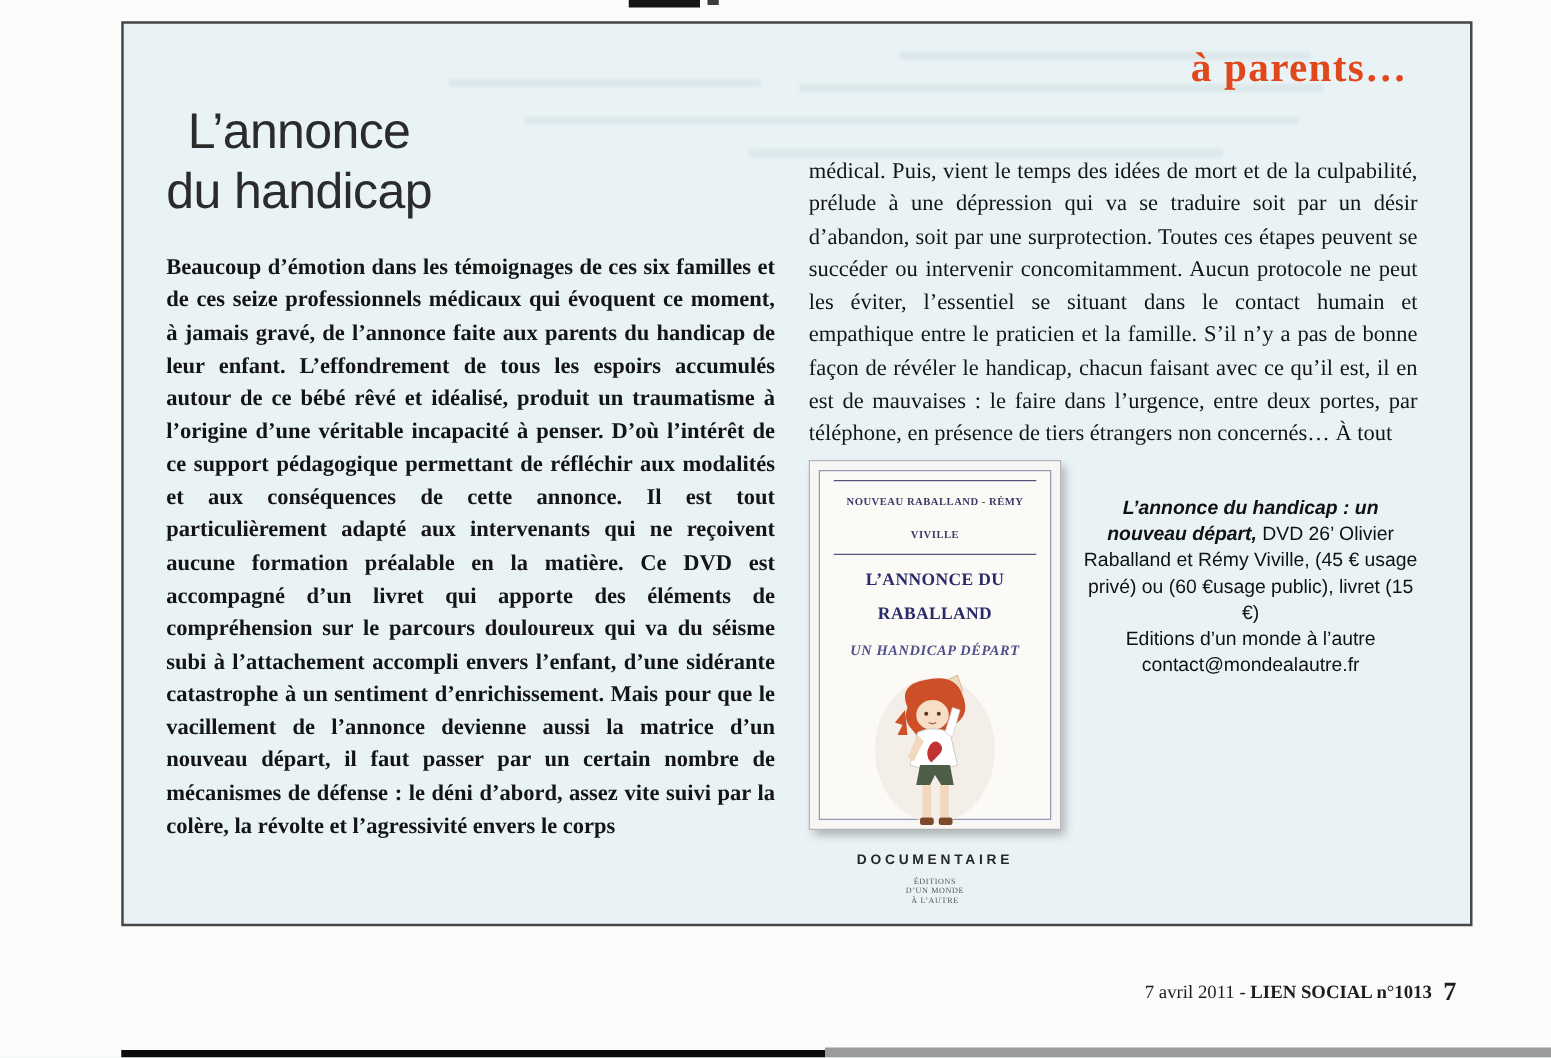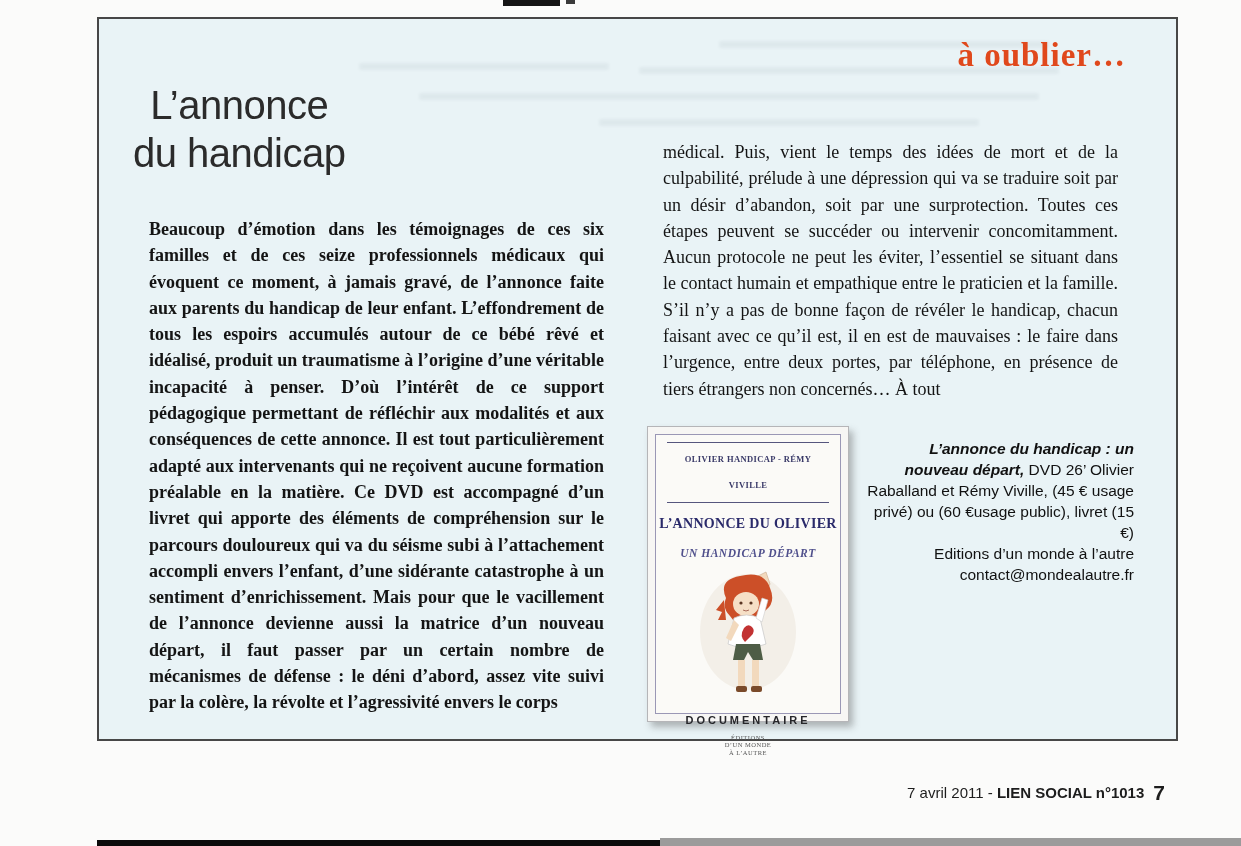--- a/index.html
+++ b/index.html
@@ -31,21 +31,21 @@
     font-size:40px; line-height:48px; letter-spacing:-0.5px;
     color:#2b2b2b;
   }
   .page-title span { display:block;text-align:center; }
 
   .col {
     position:absolute; width:487px;
     font-size:18px; line-height:26.3px; text-align:justify;
     color:#141414;
   }
-  .col p { margin:16px; }
+  .col p { margin:0; }
   .col-left  { left:34px;  top:181px;font-weight:bold; }
   .col-right { left:548px; top:104px; }
 
   
   .cover {
     position:relative; float:left;
     width:200px; height:294px; margin:8px 18px 6px 0;
     background:#f7f6f4;
     border:1px solid #b5b5b8;
     box-shadow:4px 5px 7px rgba(60,60,60,.35);
@@ -79,29 +79,29 @@
     margin-top:auto; margin-bottom:6px;
     font-family:"Liberation Serif", serif; font-size:6.5px;
     line-height:7.5px; letter-spacing:.5px; color:#555;
   }
   .cover-pub span { display:block; }
 
   
   .caption {
     margin-top:36px;
     font-family:"Liberation Sans", sans-serif;
-    font-size:15.5px; line-height:21px; text-align:right; color:#111;
+    font-size:15.5px; line-height:21px; text-align:center; color:#111;
   }
   .cap-lead { font-weight:bold; font-style:italic; }
   .cap-block { display:block; }
 
   
   .footer {
     position:absolute; top:781px; right:76px;
-    font-family:Liberation Sans, sans-serif; font-size:15px; color:#1d1d1d;
+    font-family:Liberation Serif, serif; font-size:15px; color:#1d1d1d;
     white-space:nowrap;
   }
   .footer .mag { font-weight:bold; }
   .footer .pnum { font-weight:bold; font-size:21px; margin-left:9px; vertical-align:-2px; }
 
   
   .smudge-a { position:absolute; left:503px; top:0; width:57px; height:6px; background:#151515; }
   .smudge-b { position:absolute; left:566px; top:0; width:9px;  height:4px; background:#3a3a3a; }
   .bar-bl { position:absolute; left:97px;  top:840px; width:563px; height:6px; background:#0b0b0b; }
   .bar-br { position:absolute; left:660px; top:838px; width:581px; height:8px; background:#9b9b9b; }
@@ -112,38 +112,38 @@
 <div class="sheet">
 
   <div class="bleed" style="left:200px; top:18px; width:820px; height:110px;">
     <div class="b" style="left:420px; top:4px;  width:330px;"></div>
     <div class="b" style="left:60px;  top:26px; width:250px;"></div>
     <div class="b" style="left:340px; top:30px; width:420px;"></div>
     <div class="b" style="left:120px; top:56px; width:620px;"></div>
     <div class="b" style="left:300px; top:82px; width:380px;"></div>
   </div>
 
-  <div class="section-label">à oublier…</div>
+  <div class="section-label">à parents…</div>
 
   <div class="page-title">
     <span>L’annonce</span>
     <span>du handicap</span>
   </div>
 
   <div class="col col-left">
     <p>Beaucoup d’émotion dans les témoignages de ces six familles et de ces seize professionnels médicaux qui évoquent ce moment, à jamais gravé, de l’annonce faite aux parents du handicap de leur enfant. L’effondrement de tous les espoirs accumulés autour de ce bébé rêvé et idéalisé, produit un traumatisme à l’origine d’une véritable incapacité à penser. D’où l’intérêt de ce support pédagogique permettant de réfléchir aux modalités et aux conséquences de cette annonce. Il est tout particulièrement adapté aux intervenants qui ne reçoivent aucune formation préalable en la matière. Ce DVD est accompagné d’un livret qui apporte des éléments de compréhension sur le parcours douloureux qui va du séisme subi à l’attachement accompli envers l’enfant, d’une sidérante catastrophe à un sentiment d’enrichissement. Mais pour que le vacillement de l’annonce devienne aussi la matrice d’un nouveau départ, il faut passer par un certain nombre de mécanismes de défense : le déni d’abord, assez vite suivi par la colère, la révolte et l’agressivité envers le corps</p>
   </div>
 
   <div class="col col-right">
     <p>médical. Puis, vient le temps des idées de mort et de la culpabilité, prélude à une dépression qui va se traduire soit par un désir d’abandon, soit par une surprotection. Toutes ces étapes peuvent se succéder ou intervenir concomitamment. Aucun protocole ne peut les éviter, l’essentiel se situant dans le contact humain et empathique entre le praticien et la famille. S’il n’y a pas de bonne façon de révéler le handicap, chacun faisant avec ce qu’il est, il en est de mauvaises : le faire dans l’urgence, entre deux portes, par téléphone, en présence de tiers étrangers non concernés… À tout</p>
 
     <div class="cover">
       <div class="cover-inner">
-        <div class="cover-authors">OLIVIER HANDICAP - RÉMY VIVILLE</div>
-        <div class="cover-title">L’ANNONCE DU OLIVIER</div>
+        <div class="cover-authors">NOUVEAU RABALLAND - RÉMY VIVILLE</div>
+        <div class="cover-title">L’ANNONCE DU RABALLAND</div>
         <div class="cover-subtitle">UN HANDICAP DÉPART</div>
         <div class="cover-art">
           <svg width="104" height="128" viewBox="0 0 104 128">
             <ellipse cx="52" cy="62" rx="48" ry="58" fill="#f3efe8"></ellipse>
             <path d="M62 6 L70 2 L74 14 L66 30 Z" fill="#f2d9bd" stroke="#c9a98c" stroke-width="0.6"></path>
             <path d="M30 28 q-8 -18 14 -22 q24 -6 30 12 q6 14 -4 22 l-6 4 q-2 10 -10 10 q-14 2 -20 -8 q-8 -8 -4 -18z" fill="#cc4f28"></path>
             <path d="M28 30 l-8 10 6 2 -4 8 8 0 z" fill="#cc4f28"></path>
             <ellipse cx="50" cy="34" rx="13" ry="12" fill="#f6dfc6"></ellipse>
             <circle cx="45" cy="33" r="1.6" fill="#5a3522"></circle>
             <circle cx="55" cy="33" r="1.6" fill="#5a3522"></circle>

